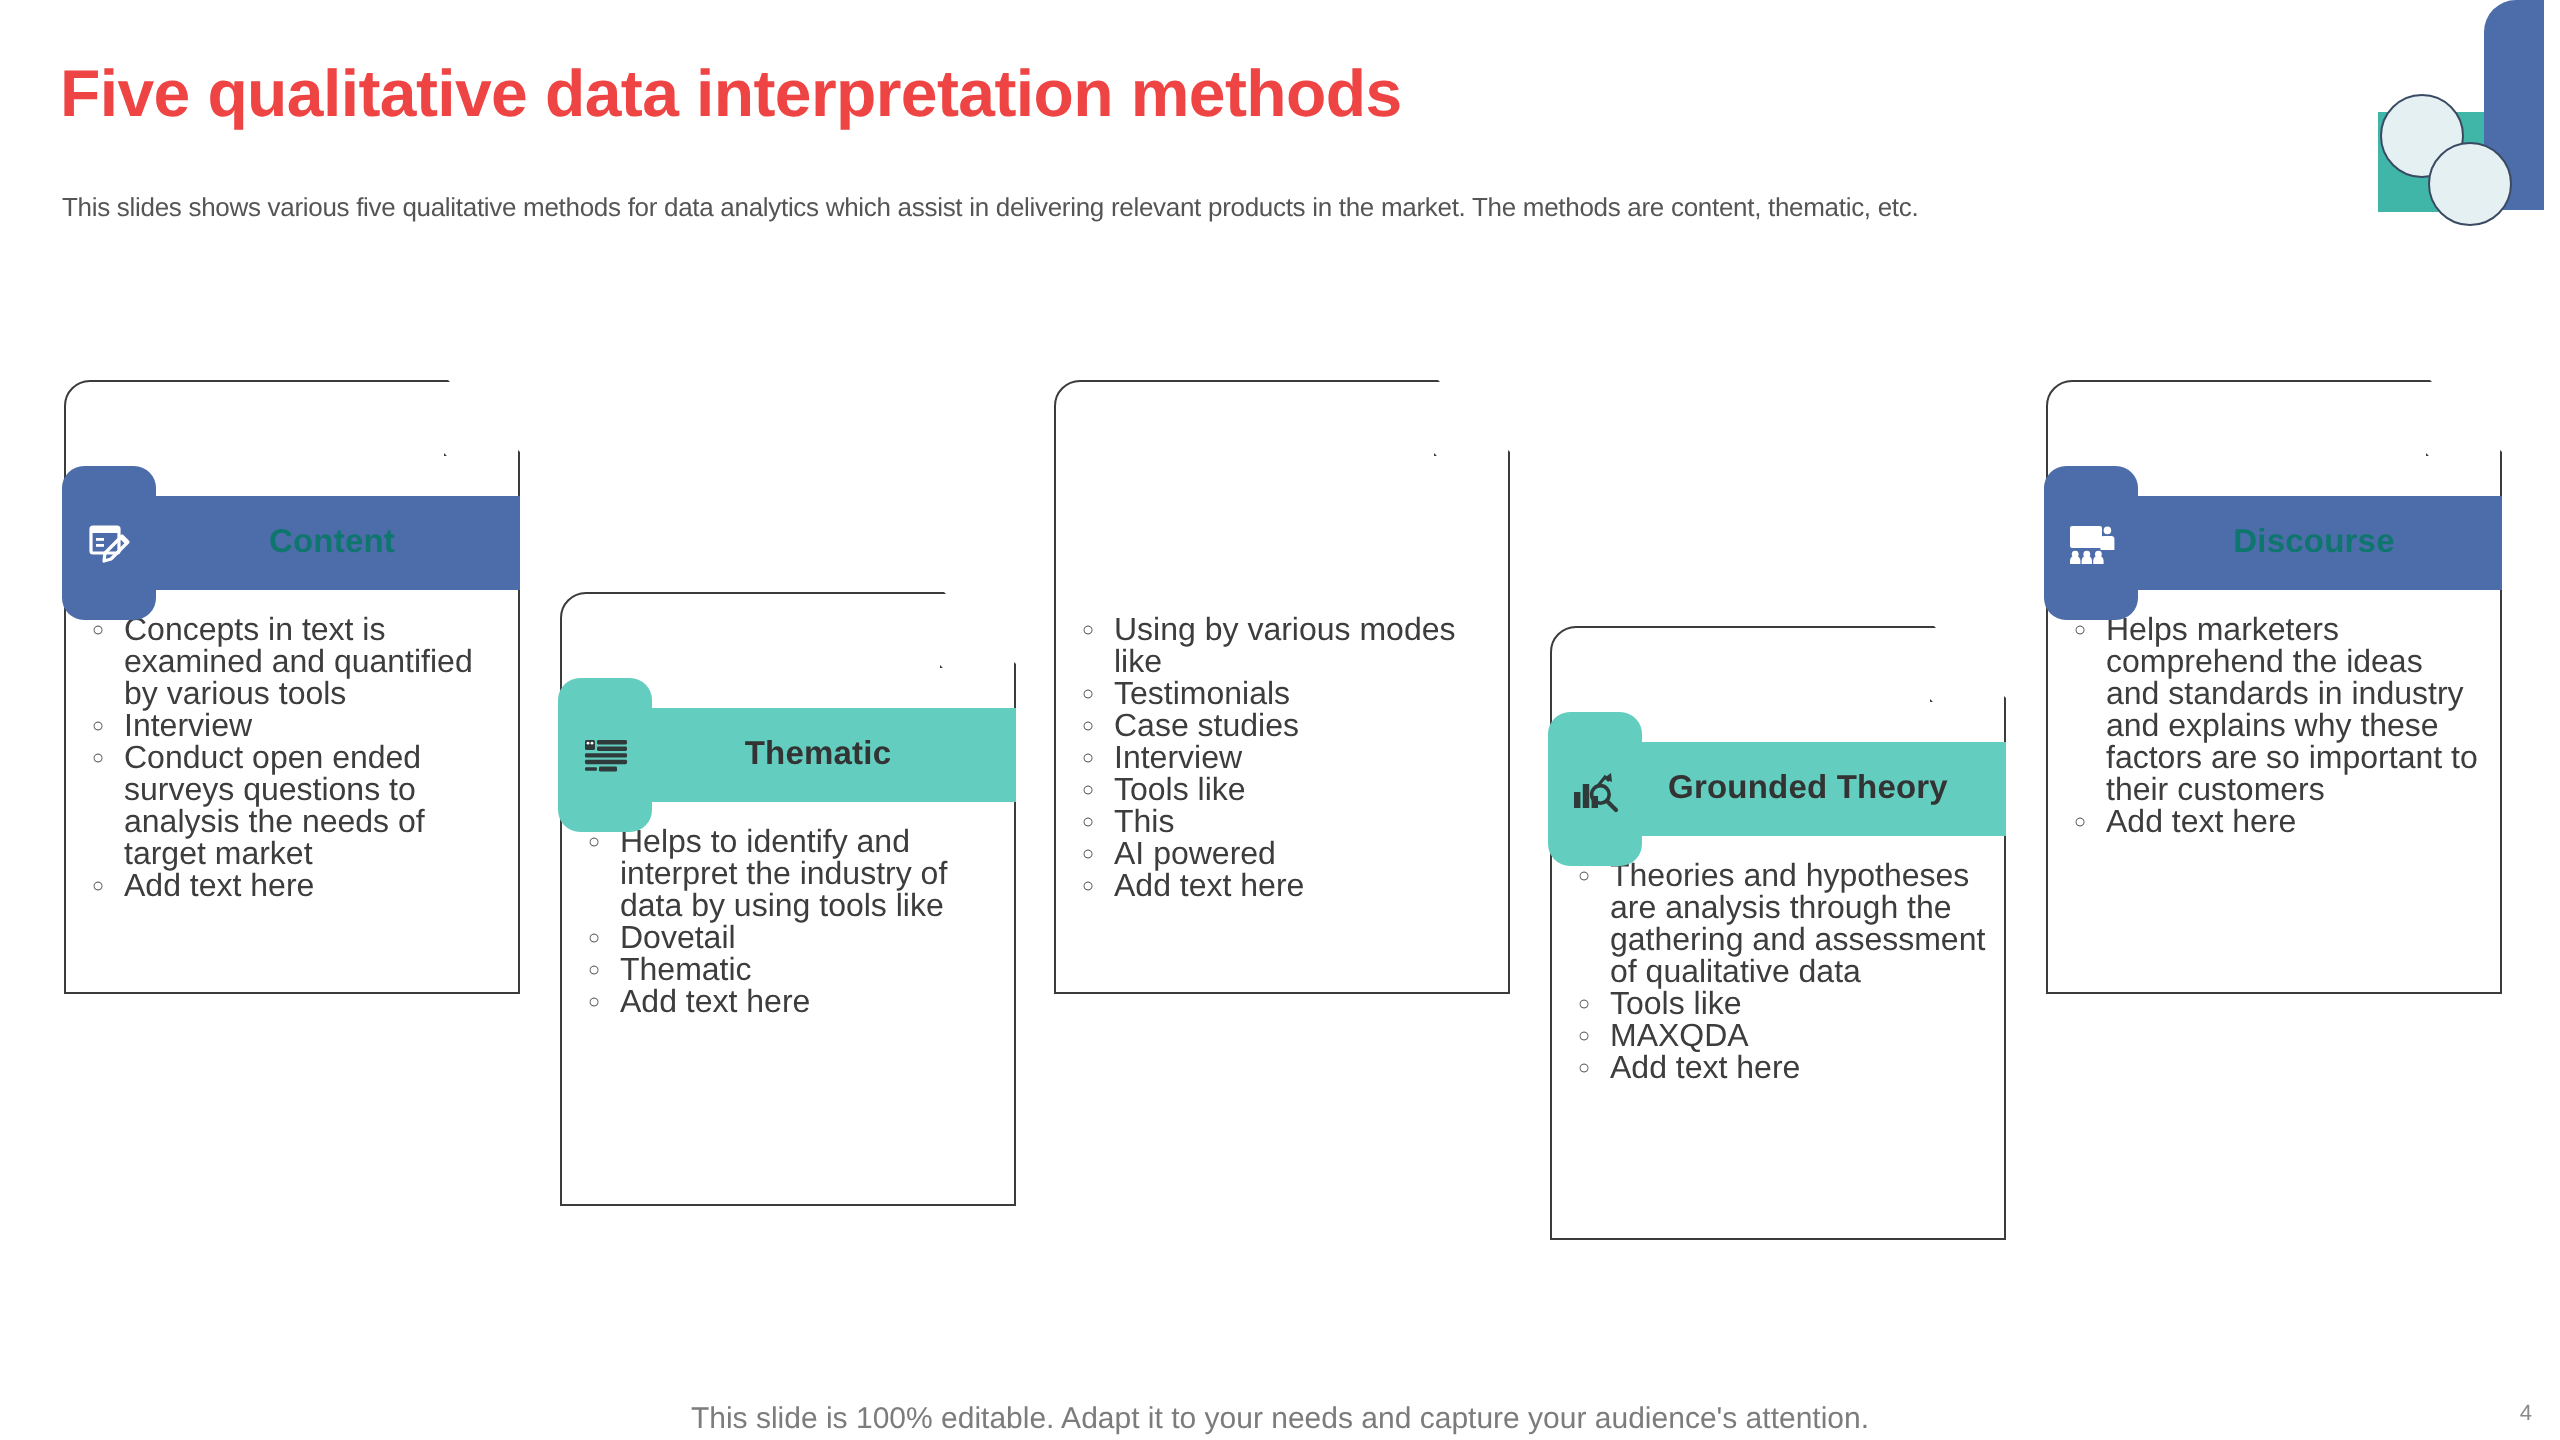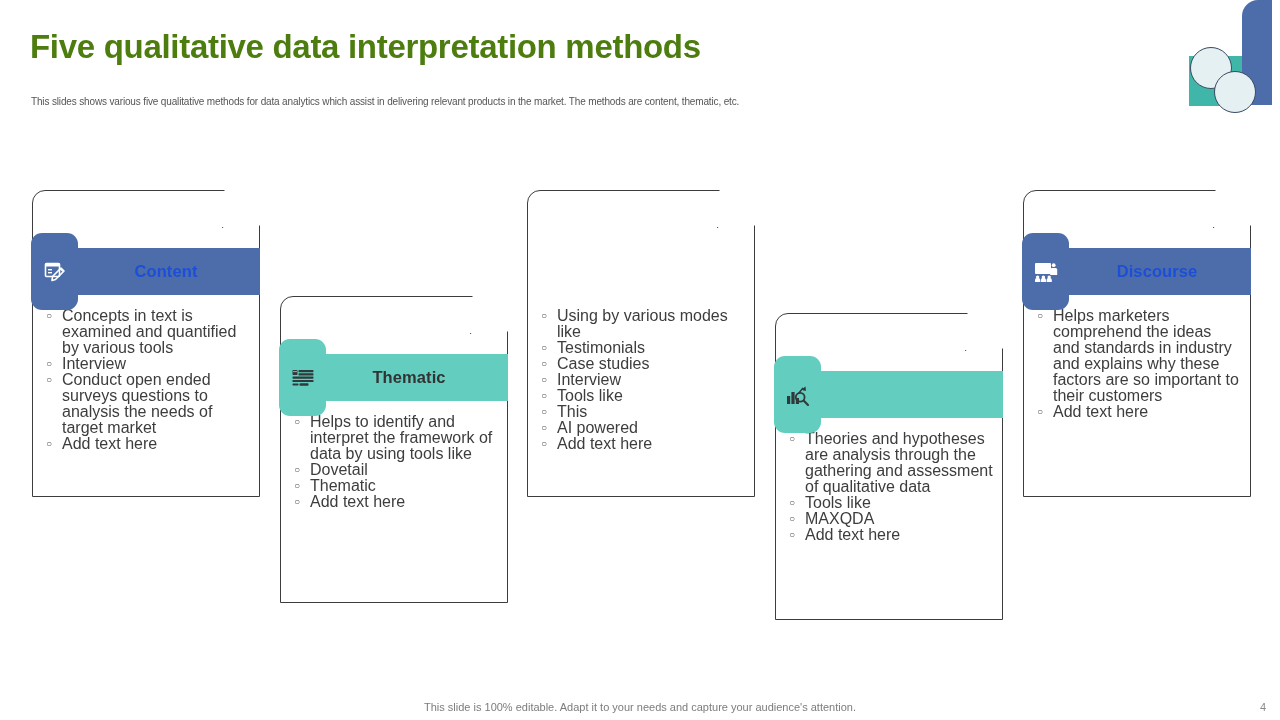--- a/index.html
+++ b/index.html
@@ -18,28 +18,28 @@
   }
 
   
   .page-title {
     position: absolute;
     left: 30px;
     top: 28px;
     font-size: 33px;
     font-weight: bold;
     letter-spacing: -0.3px;
-    color: #4d7c0f;
+    color: #ef4444;
     white-space: nowrap;
   }
   .page-subtitle {
     position: absolute;
     left: 31px;
     top: 96px;
-    font-size: 10px;
+    font-size: 13px;
     color: #555555;
     letter-spacing: -0.15px;
     white-space: nowrap;
   }
 
   
   .deco {
     position: absolute;
     right: 0;
     top: 0;
@@ -156,21 +156,21 @@
     position: relative;
     z-index: 2;
     width: 100%;
     text-align: center;
     padding-left: 30px;
     box-sizing: border-box;
     font-size: 16.5px;
     font-weight: bold;
     letter-spacing: 0.1px;
   }
-  .title-on-blue { color: #1d4ed8; padding-left: 40px; }
+  .title-on-blue { color: #0f766e; padding-left: 40px; }
   .title-on-teal { color: #333333; }
 
   .card-body {
     position: absolute;
     left: 12px;
     top: 118px;
     width: 206px;
   }
   .bullet-row {
     display: flex;
@@ -193,21 +193,21 @@
     color: #3d3d3d;
   }
 
   
   .footer-note {
     position: absolute;
     left: 0;
     right: 0;
     top: 701px;
     text-align: center;
-    font-size: 11px;
+    font-size: 15px;
     color: #7c7c7c;
   }
   .page-number {
     position: absolute;
     right: 14px;
     top: 701px;
     font-size: 11px;
     color: #8a8a8a;
   }
 </style>
@@ -277,21 +277,21 @@
       <rect x="1.5" y="13.9" width="21" height="2.2" rx="0.7" fill="#2f3a3a"></rect>
       <rect x="8.5" y="17.2" width="9" height="2.6" rx="0.7" fill="#2f3a3a"></rect>
       <rect x="1.5" y="17.6" width="6" height="1.8" rx="0.6" fill="#2f3a3a"></rect>
     </svg>
         </div>
         <div class="card-title title-on-teal">Thematic</div>
       </div>
       <div class="card-body">
         <div class="bullet-row">
           <span class="bullet-mark">○</span>
-          <span class="bullet-text">Helps to identify and interpret the framework of data by using tools like</span>
+          <span class="bullet-text">Helps to identify and interpret the industry of data by using tools like</span>
         </div>
         <div class="bullet-row">
           <span class="bullet-mark">○</span>
           <span class="bullet-text">Dovetail</span>
         </div>
         <div class="bullet-row">
           <span class="bullet-mark">○</span>
           <span class="bullet-text">Thematic</span>
         </div>
         <div class="bullet-row">
@@ -347,20 +347,21 @@
           <svg width="24" height="24" viewBox="0 0 24 24" fill="none">
       <rect x="1" y="13" width="3.2" height="8" fill="#2f3a3a"></rect>
       <rect x="5.4" y="9" width="3.2" height="12" fill="#2f3a3a"></rect>
       <rect x="9.8" y="15" width="3.2" height="6" fill="#2f3a3a"></rect>
       <path d="M12.5 10.5 L16.5 5.5 L18.6 7.4" stroke="#2f3a3a" stroke-width="1.5" fill="none"></path>
       <path d="M19.5 3.5 L20 8 L15.8 6.2 Z" fill="#2f3a3a"></path>
       <circle cx="14.2" cy="14.2" r="4.4" stroke="#2f3a3a" stroke-width="1.8" fill="none"></circle>
       <path d="M17.6 17.6 L22 22" stroke="#2f3a3a" stroke-width="2.1" stroke-linecap="round"></path>
     </svg>
         </div>
+        <div class="card-title title-on-teal">Grounded Theory</div>
       </div>
       <div class="card-body">
         <div class="bullet-row">
           <span class="bullet-mark">○</span>
           <span class="bullet-text">Theories and hypotheses are analysis through the gathering and assessment of qualitative data</span>
         </div>
         <div class="bullet-row">
           <span class="bullet-mark">○</span>
           <span class="bullet-text">Tools like</span>
         </div>

